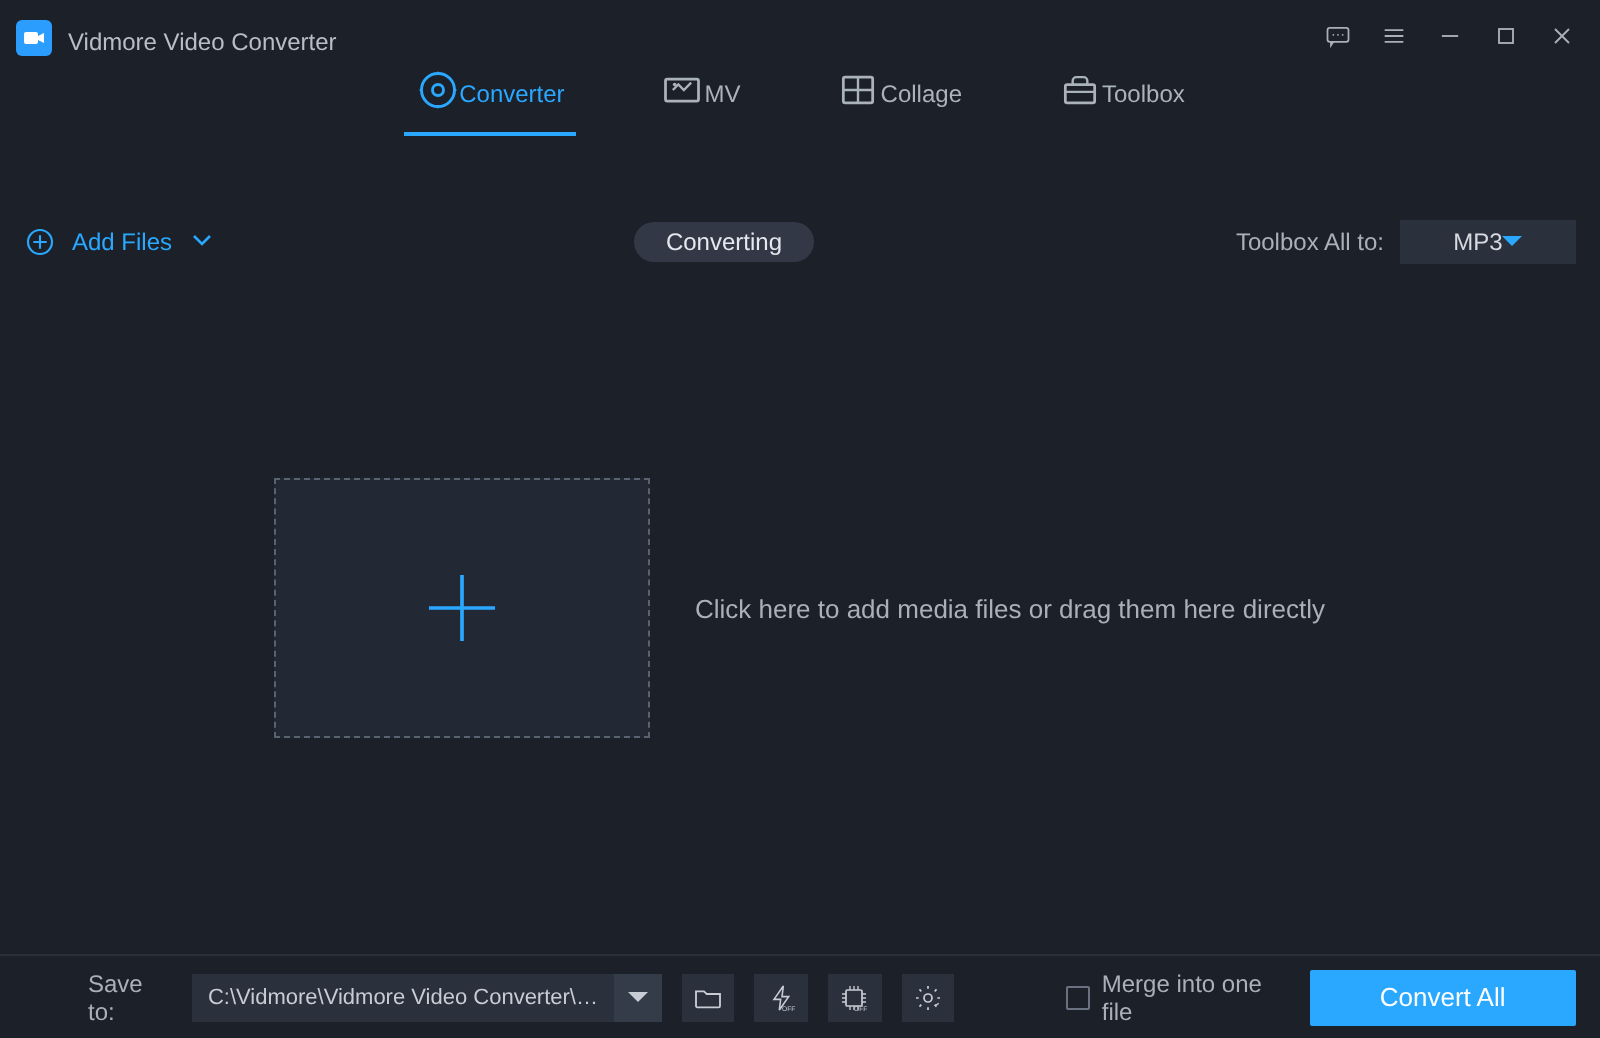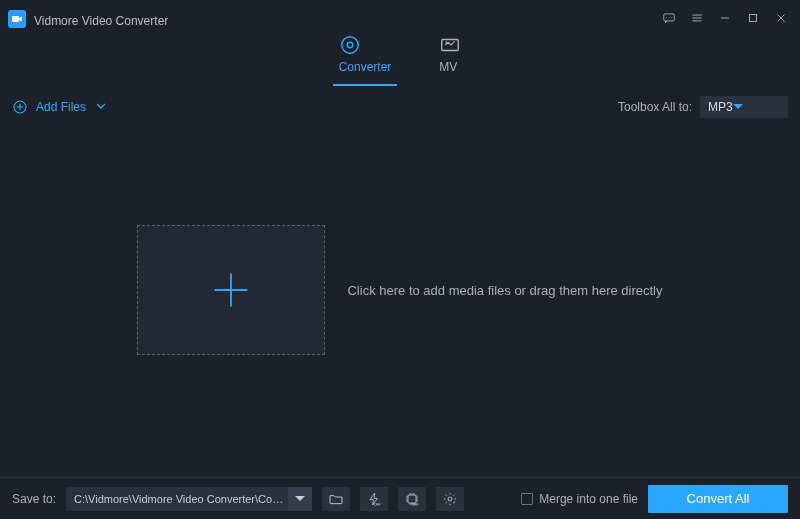--- a/index.html
+++ b/index.html
@@ -33,56 +33,56 @@
   .winbtn svg { width: 14px; height: 14px; }
   .topnav {
     height: 60px;
     display: flex;
     align-items: flex-start;
     justify-content: center;
     gap: 48px;
     padding-top: 4px;
   }
   .navitem {
-    display: flex; flex-direction: column; 
+    display: flex; flex-direction: row; align-items: center;
     color: #aab2bc; cursor: pointer; padding-top: 2px; padding-bottom: 8px;
     position: relative;
   }
   .navitem.active { color: #2aa8ff; }
   .navitem .nicon { height: 22px; display: flex; align-items: center; }
   .navitem .nicon svg { width: 22px; height: 22px; }
   .navitem .nlabel { font-size: 12px; margin-top: 4px; }
   .navitem.active::after {
     content: ""; position: absolute; bottom: -4px; left: -6px; right: -6px;
     height: 2px; background: #2aa8ff;
   }
   .subbar {
     height: 26px;
     display: flex; align-items: center;
     padding: 0 12px;
     font-size: 12px;
-    margin-top: 6px;
+    margin-top: 20px;
   }
   .addfiles {
     display: flex; align-items: center; gap: 8px; color: #2aa8ff; cursor: pointer;
   }
   .addfiles svg { width: 16px; height: 16px; }
   .addfiles .caret { margin-left: 2px; }
   .addfiles .caret svg { width: 10px; height: 10px; }
   .submid { flex: 1; display: flex; justify-content: center; gap: 6px; }
   .pill {
     padding: 3px 16px; border-radius: 12px; font-size: 12px; color: #aab0ba; cursor: pointer;
   }
   .pill.active { background: #323845; color: #e5e8ee; }
   .convertall {
     display: flex; align-items: center; gap: 8px; font-size: 12px; color: #aab0ba;
   }
   .select {
     width: 88px; height: 22px; background: #2a313c; display: flex; align-items: center;
-    justify-content: flex-start; padding: 0 8px; font-size: 12px; color: #d6dae1;
+    justify-content: center; padding: 0 8px; font-size: 12px; color: #d6dae1;
     cursor: pointer;
   }
   .select svg { width: 10px; height: 10px; fill: #2aa8ff; }
   .center {
     position: relative;
     height: 340px;
     display: flex; flex-direction: row; align-items: center; justify-content: center;
     gap: 22px;
   }
   .dropzone {
@@ -95,21 +95,21 @@
   .dropzone svg { width: 44px; height: 44px; stroke: #2aa8ff; }
   .droptext { font-size: 13px; color: #aab0ba; }
   .bottombar {
     position: absolute; bottom: 0; left: 0; right: 0;
     height: 42px;
     background: #1b2029;
     border-top: 1px solid #2a2f3a;
     display: flex; align-items: center; padding: 0 12px; gap: 10px;
     font-size: 12px;
   }
-  .bottombar .lbl { color: #aab0ba; }
+  .bottombar .lbl { color: #aab0ba; margin-left: 32px; }
   .pathbox {
     display: flex; align-items: center; background: #2a313c; height: 24px; width: 246px;
     padding-left: 8px; color: #c8ccd4; overflow: hidden; white-space: nowrap;
   }
   .pathbox span:first-child { flex: 1; overflow: hidden; text-overflow: ellipsis; font-size: 11px; }
   .patharrow {
     width: 24px; height: 24px; background: #353c49; display: flex; align-items: center; justify-content: center; cursor: pointer;
   }
   .patharrow svg { width: 10px; height: 10px; fill: #c8ccd4; }
   .iconbtn {
@@ -186,36 +186,55 @@
   <div class="navitem">
     <div class="nicon">
         <svg viewBox="0 0 24 24">
           <rect x="3" y="6" width="18" height="12" rx="1" fill="none" stroke="currentColor" stroke-width="1.5"></rect>
           <path d="M7 12l3-3 3 3 4-4" fill="none" stroke="currentColor" stroke-width="1.3"></path>
           <circle cx="8" cy="9" r="1" fill="currentColor"></circle>
         </svg>
       </div>
     <div class="nlabel">MV</div>
   </div>
+  <div class="navitem">
+    <div class="nicon">
+        <svg viewBox="0 0 24 24">
+          <rect x="4" y="5" width="16" height="14" rx="1" fill="none" stroke="currentColor" stroke-width="1.5"></rect>
+          <path d="M12 5v14M4 12h16" stroke="currentColor" stroke-width="1.3"></path>
+        </svg>
+      </div>
+    <div class="nlabel">Collage</div>
+  </div>
+  <div class="navitem">
+    <div class="nicon">
+        <svg viewBox="0 0 24 24">
+          <rect x="4" y="9" width="16" height="10" rx="1" fill="none" stroke="currentColor" stroke-width="1.5"></rect>
+          <path d="M8 9V7a2 2 0 012-2h4a2 2 0 012 2v2M4 13h16" stroke="currentColor" stroke-width="1.3" fill="none"></path>
+        </svg>
+      </div>
+    <div class="nlabel">Toolbox</div>
+  </div>
 </div>
 
 <div class="subbar">
   <div class="addfiles">
     <svg viewBox="0 0 24 24">
         <circle cx="12" cy="12" r="9" fill="none" stroke="#2aa8ff" stroke-width="1.6"></circle>
         <path d="M12 7v10M7 12h10" stroke="#2aa8ff" stroke-width="1.6"></path>
       </svg>
     <span>Add Files</span>
     <span class="caret">
       <svg viewBox="0 0 10 10">
           <path d="M1 3l4 4 4-4" fill="none" stroke="#2aa8ff" stroke-width="1.3"></path>
         </svg>
     </span>
   </div>
   <div class="submid">
+    <div class="pill active">Converting</div>
   </div>
   <div class="convertall">
     <span>Toolbox All to:</span>
     <div class="select">
       <span>MP3</span>
       <svg viewBox="0 0 10 10">
           <path d="M0 2l5 5 5-5z"></path>
         </svg>
     </div>
   </div>

